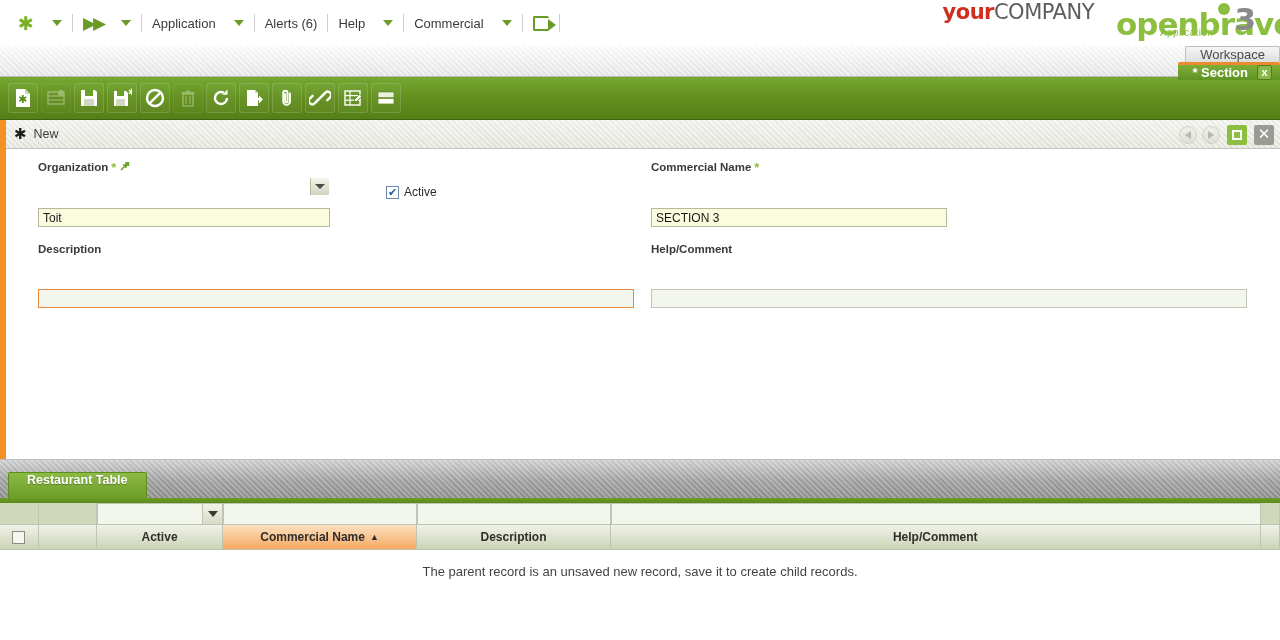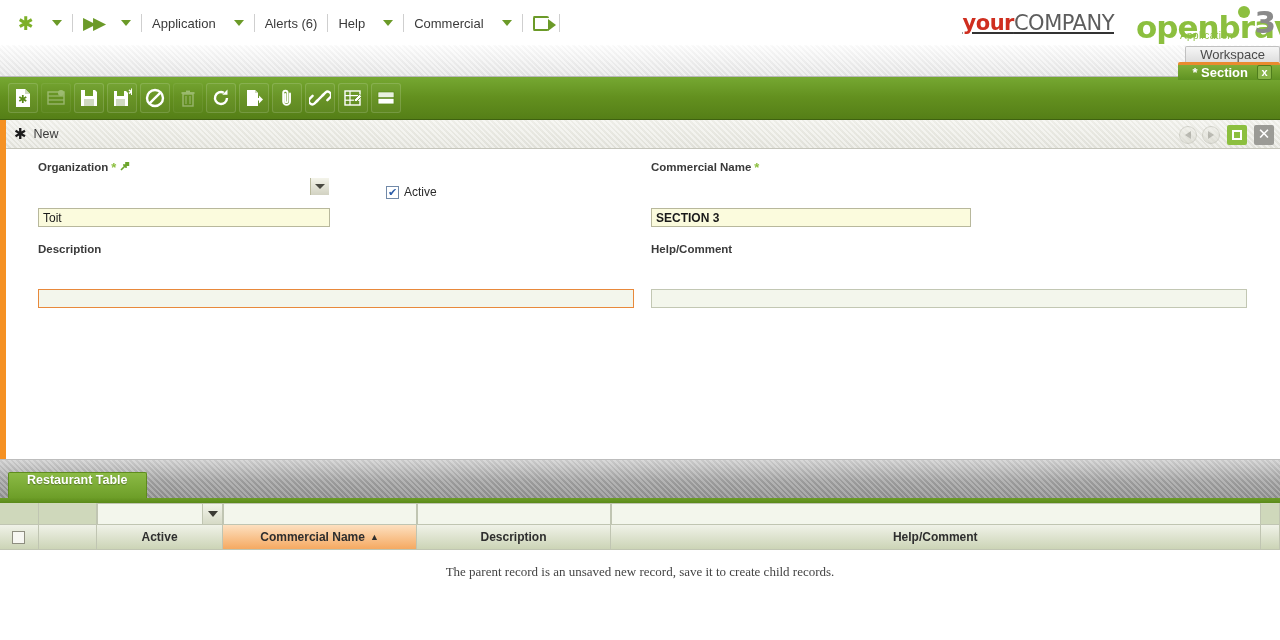--- a/index.html
+++ b/index.html
@@ -65,22 +65,22 @@
   .ico-logout:after {
     content: ""; position: absolute; right: -7px; top: 1px;
     width: 0; height: 0;
     border-top: 6px solid transparent;
     border-bottom: 6px solid transparent;
     border-left: 8px solid #6b9a28;
   }
 
   
   #logos {
-    position: absolute; right: 4px; top: 0;
-    height: 46px; display: flex; align-items: center; gap: 22px; text-decoration: underline;
+    position: absolute; right: 24px; top: 0;
+    height: 46px; display: flex; gap: 22px;
   }
   #logo-company { font-size: 21px; letter-spacing: -0.5px; white-space: nowrap; }
   #logo-company .part-a { color: #cf2e1f; font-weight: bold; font-family: "DejaVu Sans", sans-serif; }
   #logo-company .part-b { color: #5d5d5d; font-family: "DejaVu Sans", sans-serif; }
   #logo-ob { position: relative; width: 140px; height: 40px; }
   #logo-ob .ob-word {
     position: absolute; left: 0; top: 6px;
     font-size: 31px; color: #8cbf3f; font-weight: bold;
     font-family: "DejaVu Sans", sans-serif; letter-spacing: -1px;
   }
@@ -339,21 +339,20 @@
     width: 13px; height: 13px;
     border: 1px solid #8e8e80;
     background: #f7f7f2;
     cursor: pointer;
   }
   #grid-msg {
     padding-top: 14px;
     text-align: center;
     font-size: 13px;
     color: #444;
-    font-family: Liberation Serif, serif;
   }
   .col-chk { width: 40px; }
   .col-ico { width: 60px; }
   .col-active { width: 130px; }
   .col-name { width: 200px; }
   .col-desc { width: 200px; }
   .col-help { width: 670px; }
   .col-end { width: 20px; }
 </style>
 </head>
@@ -580,21 +579,21 @@
       </div>
     </div>
 
     <div class="fcol-r">
 
       <div class="frow">
         <div class="flabel">
           <span>Commercial Name</span>
           <span class="req-star">*</span>
         </div>
-        <input class="fin" style="width: 320px; font-weight: bold;" type="text" value="SECTION 3">
+        <input class="fin" style="width: 296px;" type="text" value="SECTION 3">
       </div>
 
       <div class="frow" style="margin-top:16px;">
         <div class="flabel">
           <span>Help/Comment</span>
         </div>
         <input class="fin plain wide-r" type="text" value="" style="">
       </div>
     </div>
 

